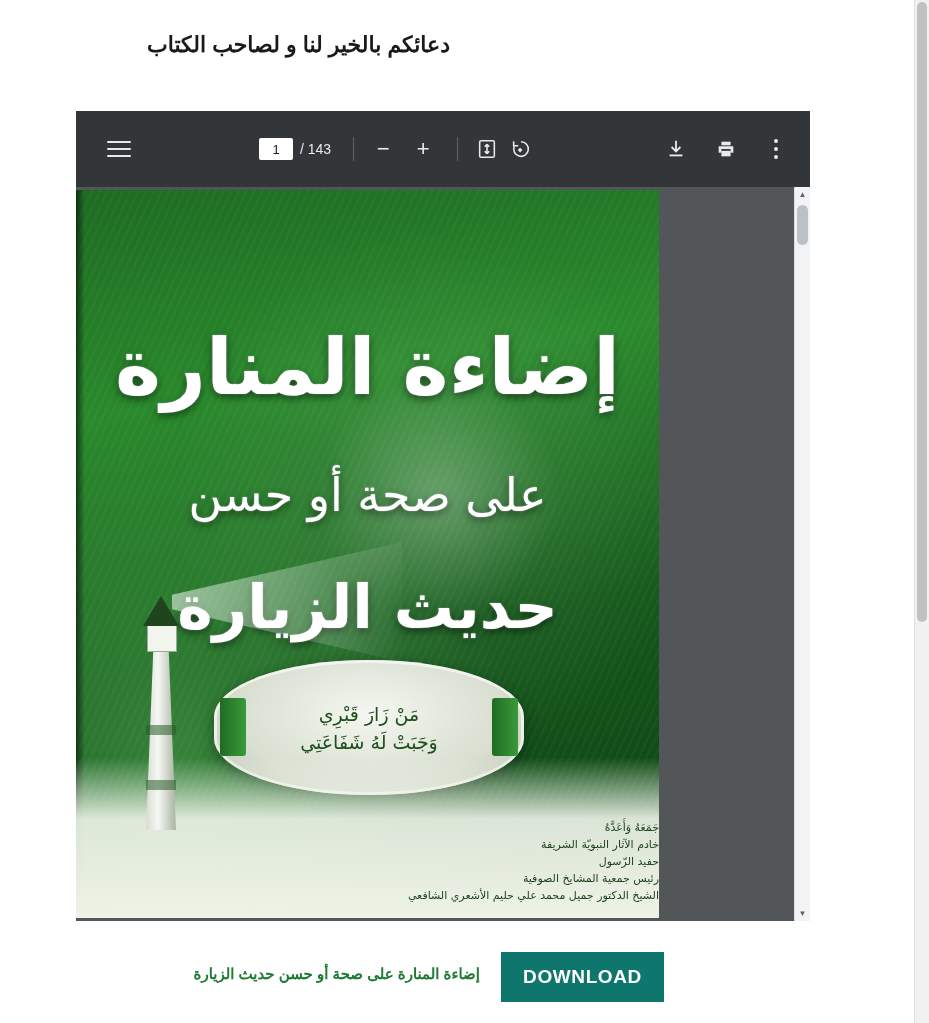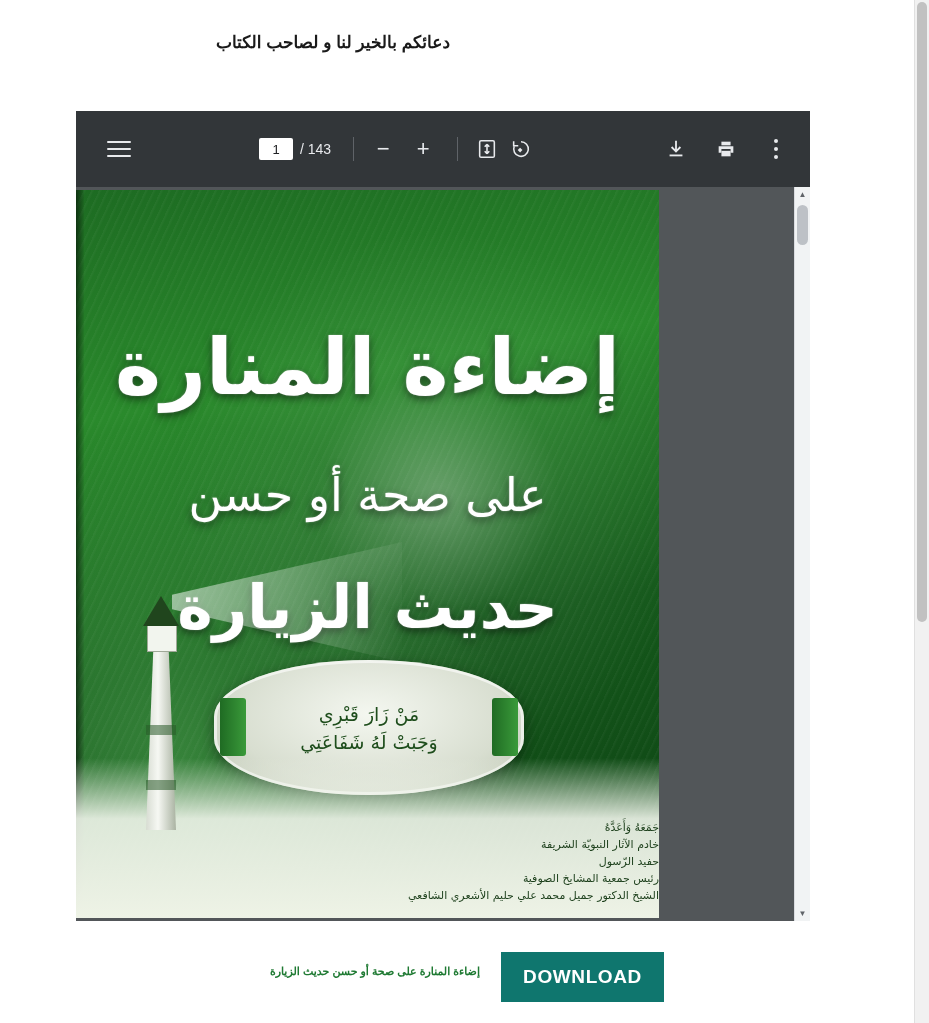--- a/index.html
+++ b/index.html
@@ -36,21 +36,21 @@
     height: 620px;
     background: #c1c1c1;
     border-radius: 5px;
   }
 
   
   .page-heading {
     position: absolute;
     right: 435px;
     top: 32px;
-    font-size: 17px;
+    font-size: 22px;
     font-weight: bold;
     color: #1a1a1a;
     direction: rtl;
     text-align: left;
     white-space: nowrap;
   }
 
   
   .pdf-viewer {
     position: absolute;
@@ -340,21 +340,21 @@
     justify-content: center;
     cursor: pointer;
   }
   .book-link {
     position: absolute;
     right: 330px;
     top: 15px;
     direction: rtl;
     text-align: right;
     color: #1f7a33;
-    font-size: 11px;
+    font-size: 15px;
     font-weight: bold;
     white-space: nowrap;
     cursor: pointer;
   }
 </style>
 </head>
 <body>
 
 <div class="page">
 

